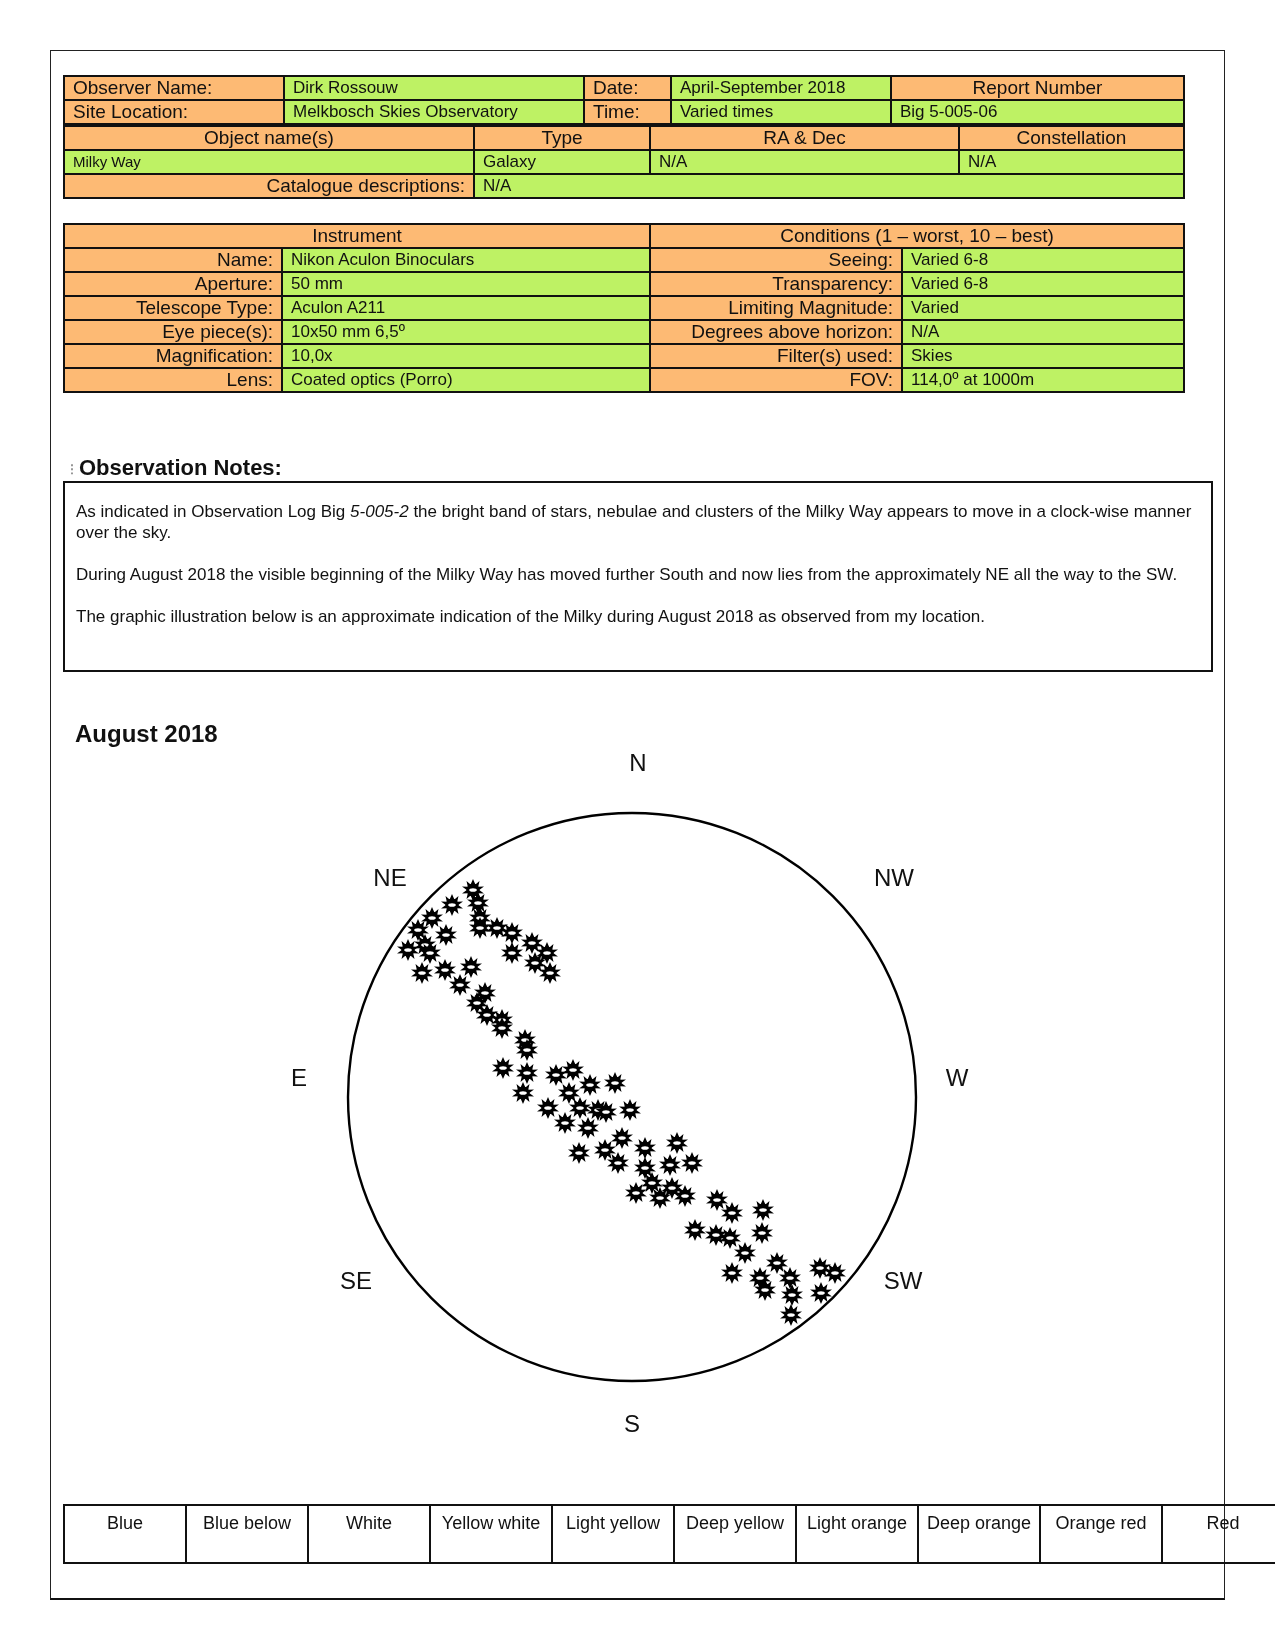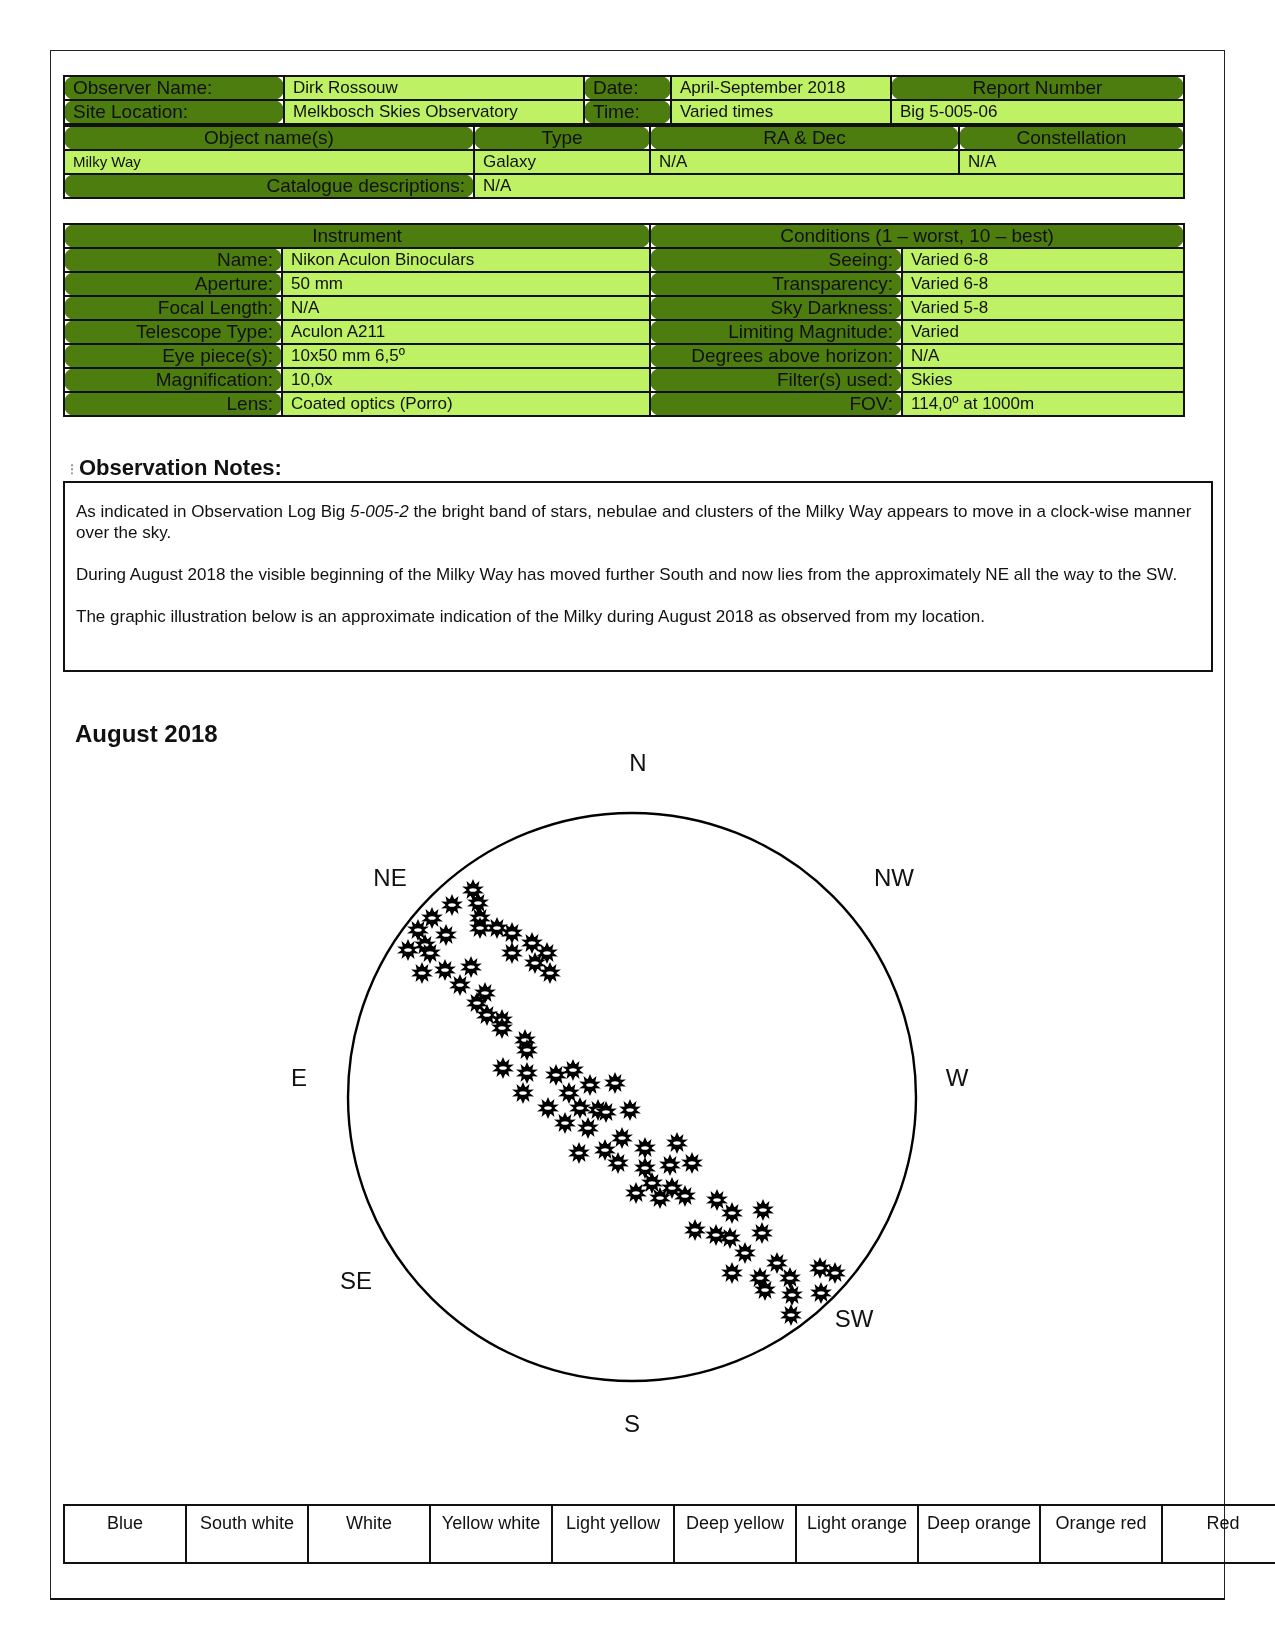--- a/index.html
+++ b/index.html
@@ -1,20 +1,20 @@
 <!DOCTYPE html>
 <html><head>
 <meta charset="utf-8">
 <style>
   html, body { margin:0; padding:0; background:#ffffff; }
   body { width:1275px; height:1650px; position:relative; font-family:"Liberation Sans", sans-serif; color:#111; overflow:hidden; }
   .page-border { position:absolute; left:50px; top:50px; width:1175px; height:1550px; border:1px solid #222; border-bottom:2px solid #111; box-sizing:border-box; }
   table { border-collapse:collapse; position:absolute; table-layout:fixed; }
   td { border:2px solid #111; padding:0 8px; height:22px; font-size:19px; line-height:20px; white-space:nowrap; overflow:hidden; }
-  .lbl { background:#4d7c0f;border-radius:11px; }
+  .lbl { background:#fdba74; }
   .val { background:#bef264; font-size:17px; }
   .c { text-align:center; }
   .r { text-align:right; }
   .sm { font-size:15px; }
   #t1 { left:63px; top:75px; width:1120px; }
   #t2 { left:63px; top:125px; width:1120px; }
   #t3 { left:63px; top:223px; width:1120px; }
   .notes-title { position:absolute; left:66px; top:455px; font-size:22px; font-weight:bold; }
   .notes-title .mark { color:#888; font-size:12px; vertical-align:middle; margin-right:1px; }
   .notes-box { position:absolute; left:63px; top:481px; width:1150px; height:191px; border:2px solid #111; box-sizing:border-box; padding:18px 10px 0 11px; font-size:17px; line-height:21px; }
@@ -101,26 +101,20 @@
     <td class="lbl r">Seeing:</td>
     <td class="val">Varied 6-8</td>
   </tr>
   <tr>
     <td class="lbl r">Aperture:</td>
     <td class="val">50 mm</td>
     <td class="lbl r">Transparency:</td>
     <td class="val">Varied 6-8</td>
   </tr>
   <tr>
-    <td class="lbl r">Focal Length:</td>
-    <td class="val">N/A</td>
-    <td class="lbl r">Sky Darkness:</td>
-    <td class="val">Varied 5-8</td>
-  </tr>
-  <tr>
     <td class="lbl r">Telescope Type:</td>
     <td class="val">Aculon A211</td>
     <td class="lbl r">Limiting Magnitude:</td>
     <td class="val">Varied</td>
   </tr>
   <tr>
     <td class="lbl r">Eye piece(s):</td>
     <td class="val">10x50 mm 6,5º</td>
     <td class="lbl r">Degrees above horizon:</td>
     <td class="val">N/A</td>
@@ -150,21 +144,21 @@
 </div>
 
 <div class="diagram-title">August 2018</div>
 
 <div class="dir" style="left:638px; top:763px;">N</div>
 <div class="dir" style="left:370px; top:878px;margin-left:20px;">NE</div>
 <div class="dir" style="left:894px; top:878px;">NW</div>
 <div class="dir" style="left:299px; top:1078px;">E</div>
 <div class="dir" style="left:957px; top:1078px;">W</div>
 <div class="dir" style="left:356px; top:1281px;">SE</div>
-<div class="dir" style="left:854px; top:1281px;margin-top:38px;">SW</div>
+<div class="dir" style="left:903px; top:1281px;">SW</div>
 <div class="dir" style="left:632px; top:1424px;">S</div>
 
 <svg class="sky" width="1275" height="1650">
   <defs>
     <g id="star">
       <polygon points="0,-11 2.4,-5.5 6.5,-9 5.2,-3.2 11,-3.5 6.2,0 11,3.5 5.2,3.2 6.5,9 2.4,5.5 0,11 -2.4,5.5 -6.5,9 -5.2,3.2 -11,3.5 -6.2,0 -11,-3.5 -5.2,-3.2 -6.5,-9 -2.4,-5.5" fill="#000"></polygon>
       <circle r="6.5" fill="#000"></circle>
       <ellipse rx="3.8" ry="1.8" fill="#fff"></ellipse>
     </g>
   </defs>
@@ -246,21 +240,21 @@
     <use href="#star" x="792" y="1295"></use>
     <use href="#star" x="821" y="1293"></use>
     <use href="#star" x="791" y="1315"></use>
   </g>
 </svg>
 
 <table id="legend">
   <tbody>
       <tr>
     <td style="width:112px">Blue</td>
-    <td style="width:112px">South white</td>
+    <td style="width:112px">Blue below</td>
     <td style="width:112px">White</td>
     <td style="width:112px">Yellow white</td>
     <td style="width:112px">Light yellow</td>
     <td style="width:112px">Deep yellow</td>
     <td style="width:112px">Light orange</td>
     <td style="width:112px">Deep orange</td>
     <td style="width:112px">Orange red</td>
     <td style="width:112px">Red</td>
   </tr>
 </tbody>

